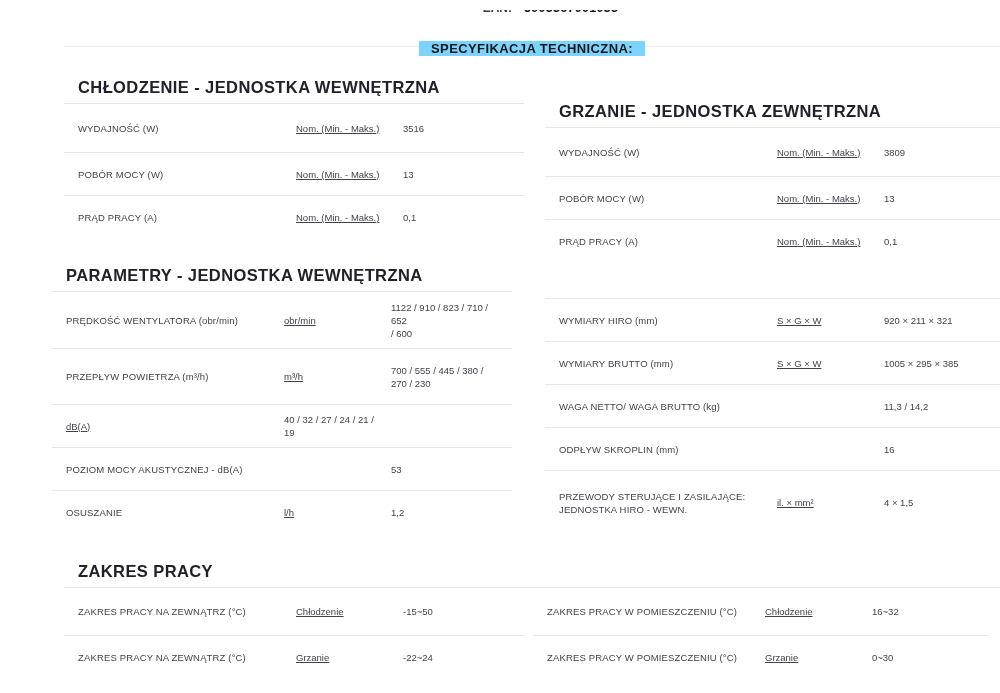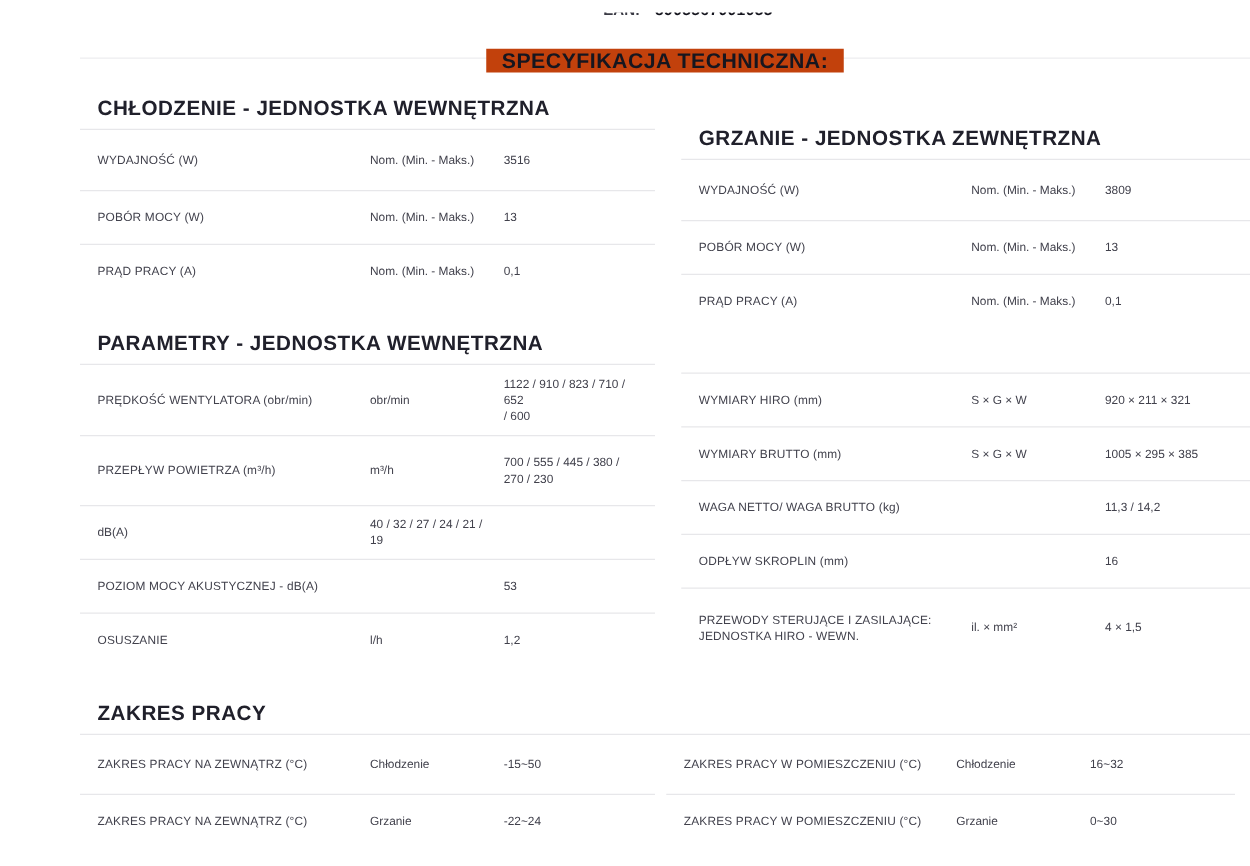--- a/index.html
+++ b/index.html
@@ -23,48 +23,48 @@
   .ean-dash { width: 25px; height: 2px; background: #e2e2e5; }
   .ean-label { font-size: 12px; font-weight: 600; color: #3a3a44; }
   .ean-value { font-size: 12.5px; font-weight: 800; color: #14141d; letter-spacing: 0.3px; }
 
   .spec-divider { position: absolute; top: 39px; left: 64px; right: 0; text-align: center; }
   .spec-divider::before {
     content: ""; position: absolute; left: 0; right: 0; top: 7px;
     border-top: 1px solid #ededef;
   }
   .spec-divider span {
-    position: relative; background: #c2410c; padding: 0 12px;
-    font-size: 17px; font-weight: 700; letter-spacing: 0.4px; color: #16161f;
+    position: relative; background: #7dd3fc; padding: 0 12px;
+    font-size: 13px; font-weight: 700; letter-spacing: 0.4px; color: #16161f;
   }
 
   .sec { position: absolute; background: #fff; }
   .sec h2 {
     font-size: 16.5px; font-weight: 600; letter-spacing: 0.4px; color: #20202b;
     line-height: 17px; padding: 7px 0 7px 14px;
     border-bottom: 1px solid #e7e7ea;
   }
   .noheader { border-top: 1px solid #e7e7ea; }
 
   .row {
     display: grid; grid-template-columns: 218px 107px 1fr;
     align-items: center; padding-left: 14px;
     min-height: 43px; border-bottom: 1px solid #e7e7ea;
   }
   .row:last-child { border-bottom: none; }
   .t49 { min-height: 49px; } .t48 { min-height: 48px; }
   .t57 { min-height: 57px; } .t56 { min-height: 56px; } .t63 { min-height: 63px; }
 
   .cl { font-size: 9.5px; color: #41414c; letter-spacing: 0.15px; line-height: 13px; white-space: pre-line; padding-right: 10px; }
-  .cm { font-size: 9.5px; color: #41414c; line-height: 13px; }
+  .cm { font-size: 9.5px; color: #41414c; line-height: 13px; text-decoration: underline; }
   .cv { font-size: 9.5px; color: #41414c; line-height: 13px; white-space: pre-line; padding-right: 6px; }
 
   #sec-cooling      { left: 64px;  top: 72px;  width: 460px; }
   #sec-heating      { left: 545px; top: 72px;  width: 455px; margin-top: 24px; }
-  #sec-params-left  { left: 64px;  top: 260px; width: 460px; }
+  #sec-params-left  { left: 52px;  top: 260px; width: 460px; }
   #sec-params-right { left: 545px; top: 298px; width: 455px; }
   #sec-range        { left: 64px;  top: 556px; width: 936px; }
   .range-cols { display: flex; gap: 9px; }
   .range-cols .subtable-left  { width: 460px; }
   .range-cols .subtable-right { width: 455px; }
 </style>
 </head>
 <body>
 
 <div class="topmask"></div>

